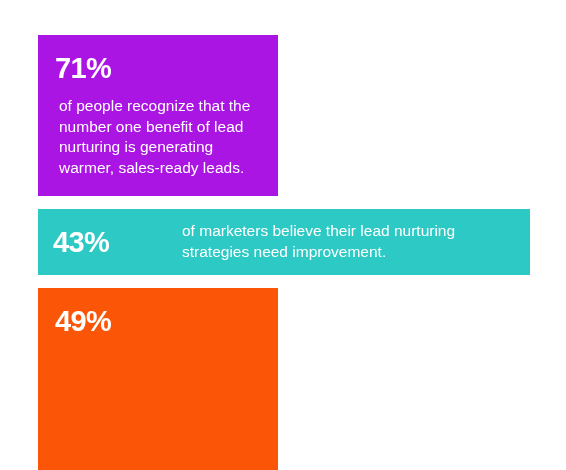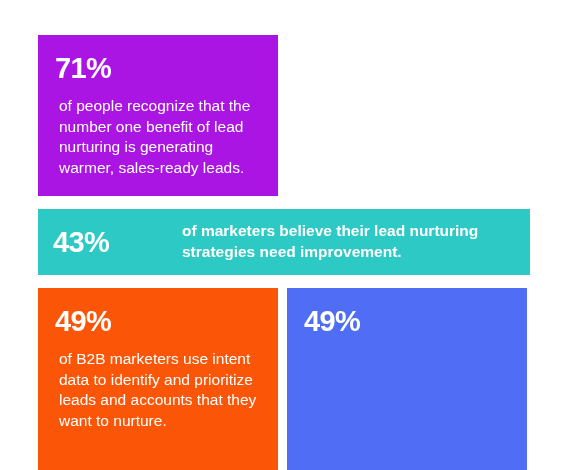--- a/index.html
+++ b/index.html
@@ -18,21 +18,21 @@
 
   .infographic {
     position: absolute;
     left: 38px;
     top: 35px;
     width: 492px;
   }
 
   .stat-row {
     display: flex;
-    flex-direction: row;
+    flex-direction: column;
     gap: 9px;
   }
 
   .stat-card {
     box-sizing: border-box;
     color: #ffffff;
     display: flex;
     flex-direction: column;
     justify-content: flex-start;
   }
@@ -62,21 +62,21 @@
     flex: 0 0 129px;
     font-size: 29px;
     font-weight: 700;
     letter-spacing: -0.6px;
     line-height: 1;
   }
   .banner-body {
     flex: 1 1 auto;
     font-size: 15.5px;
     line-height: 1.33;
-    font-weight: 700;
+    font-weight: 400;
   }
 
   
   .row-3 { margin-bottom: 11px; }
   .row-3 .stat-card {
     width: 240px;
     height: 188px;
     padding: 19px 16px 16px 17px;
   }
 
@@ -122,21 +122,20 @@
       <div class="banner-pct">43%</div>
       <div class="banner-body">of marketers believe their lead nurturing strategies need improvement.</div>
     </div>
 
   </div>
 
   <div class="stat-row row-3">
 
     <div class="stat-card" style="background-color: rgb(251, 86, 7);">
       <div class="stat-pct">49%</div>
-      <div class="stat-body">of B2B marketers use intent data to identify and prioritize leads and accounts that they want to nurture.</div>
     </div>
 
     <div class="stat-card" style="background-color: rgb(79, 109, 245);">
       <div class="stat-pct">49%</div>
     </div>
 
   </div>
 
   <div class="stat-row row-4">
     <div class="strip-card" style="background-color: rgb(45, 201, 196);"></div>

